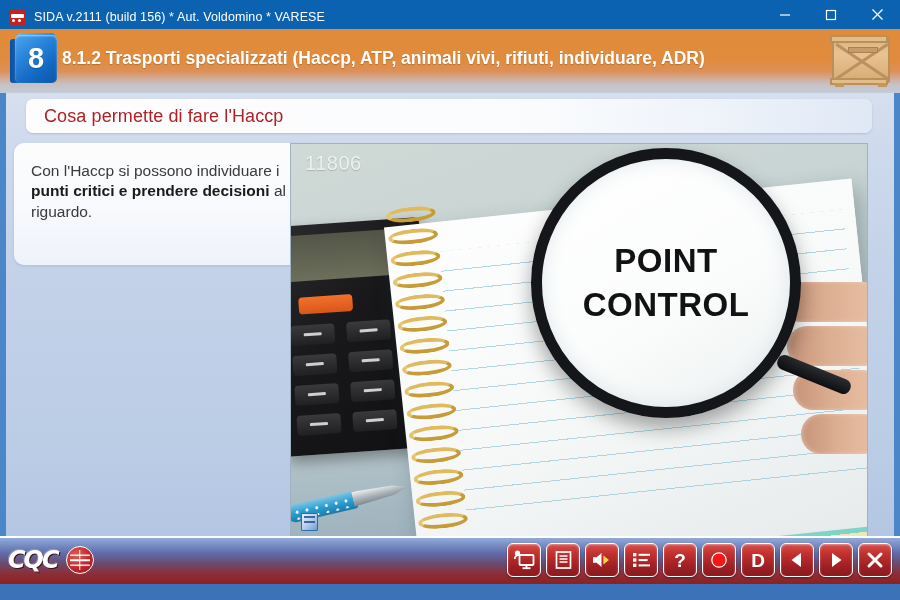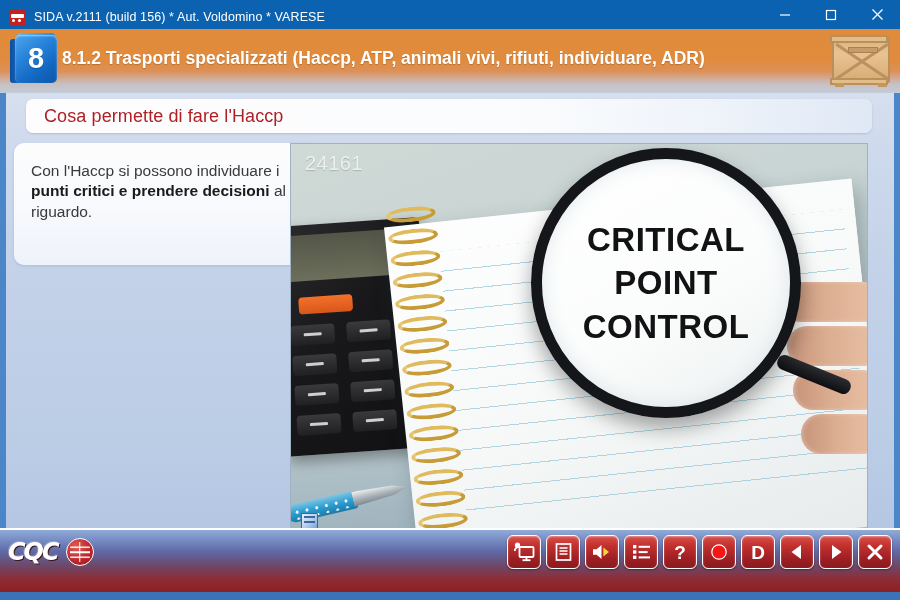--- a/index.html
+++ b/index.html
@@ -368,22 +368,22 @@
       linear-gradient(to bottom, #1b4f8c 0 2px, transparent 2px 4px),
       linear-gradient(to bottom, #1b4f8c 0 2px, transparent 2px 4px);
     background-position: 0 0, 0 5px;
     background-size: 11px 4px;
     background-repeat: no-repeat;
     opacity: .8;
   }
 
   
   .toolbar {
-    position: absolute; left: 0; bottom: 8px;
-    width: 900px; height: 64px;
+    position: absolute; left: 0; bottom: 16px;
+    width: 900px; height: 48px;
     background: linear-gradient(to bottom,
       #90abd8 0%, #7a90c6 14%, #5f6aa8 34%, #6b4a6d 56%, #8e2c33 80%, #8c2026 100%);
     border-top: 2px solid #ffffff;
   }
   .tbar-logo {
     position: absolute; left: 8px; top: 8px;
     display: flex; align-items: center; gap: 8px;
   }
   .logo-text {
     color: #ffffff;
@@ -551,27 +551,26 @@
         <div class="hand">
           <div class="finger" style="top:0px;   width:92px; height:40px;"></div>
           <div class="finger" style="top:44px;  width:86px; height:40px;"></div>
           <div class="finger" style="top:88px;  width:80px; height:40px;"></div>
           <div class="finger" style="top:132px; width:72px; height:40px;"></div>
         </div>
 
         <div class="mag">
           <div class="mag-handle"></div>
           <div class="mag-glass">
-            <span>CRITICAL</span>
             <span>POINT</span>
             <span>CONTROL</span>
           </div>
         </div>
 
-        <div class="ph-watermark">24161</div>
+        <div class="ph-watermark">11806</div>
         <div class="ph-corner-icon"></div>
       </div>
 
     </div>
   </div>
 
   <div class="toolbar">
 
     <div class="tbar-logo">
       <div class="logo-text">CQC</div>

